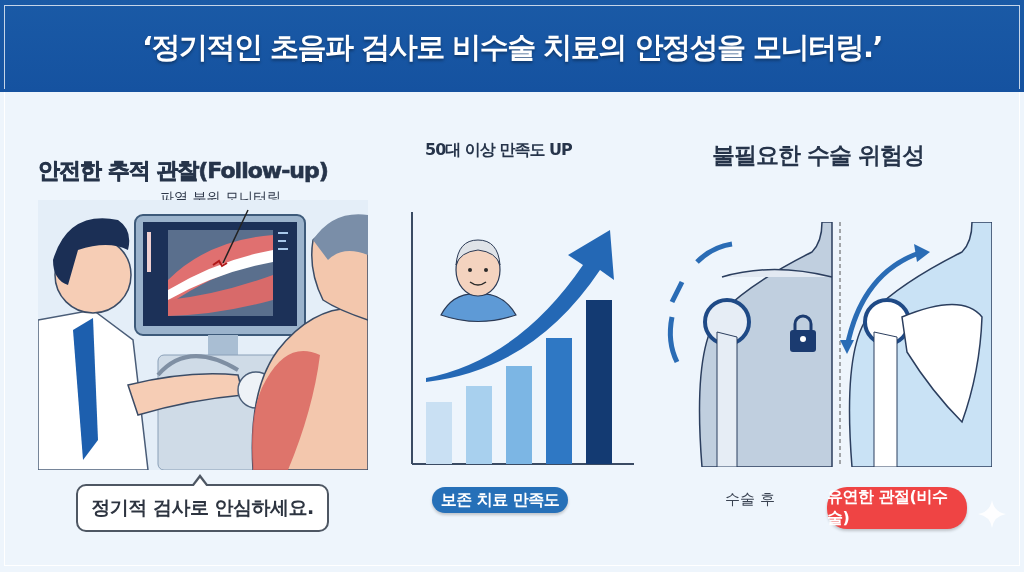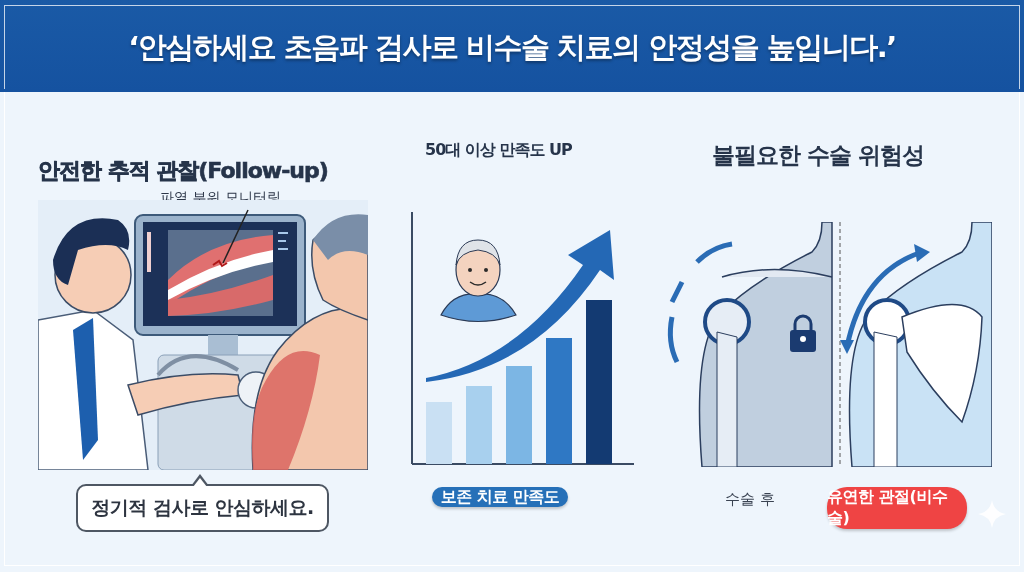--- a/index.html
+++ b/index.html
@@ -54,34 +54,34 @@
   .bubble::after {
     content: ""; position: absolute; left: 115px; top: -8px;
     width: 0; height: 0; border-left: 7px solid transparent; border-right: 7px solid transparent;
     border-bottom: 9px solid #ffffff;
   }
   .pill {
     position: absolute; border-radius: 20px; color: #ffffff; font-weight: bold;
     display: flex; align-items: center; justify-content: center; letter-spacing: -0.5px;
     box-shadow: 0 2px 3px rgba(0,0,0,0.2);
   }
-  .pill-blue { left: 432px; top: 487px; width: 136px; height: 20px; background: #2670b8; font-size: 16px; }
+  .pill-blue { left: 432px; top: 487px; width: 136px; height: 26px; background: #2670b8; font-size: 16px; }
   .pill-navy { left: 827px; top: 487px; width: 140px; height: 42px; background: #ef4444; font-size: 16px; }
   .caption {
     position: absolute; left: 690px; top: 488px; width: 120px; text-align: center;
     font-size: 15px; color: #3a4352; line-height: 22px;
   }
   .sparkle { position: absolute; left: 978px; top: 500px; width: 28px; height: 28px; }
 </style>
 </head>
 <body>
 
 <div class="banner">
   <div class="banner-inner">
-    <div class="banner-title">‘안심하세요 초음파 검사로 비수술 치료의 안정성을 높입니다.’</div>
+    <div class="banner-title">‘정기적인 초음파 검사로 비수술 치료의 안정성을 모니터링.’</div>
   </div>
 </div>
 <div class="frame"></div>
 
 <div class="heading h1">안전한 추적 관찰(Follow-up)</div>
 <div class="annotation">파열 부위 모니터링</div>
 
 <svg class="illus" style="left:38px;top:200px" width="330" height="270" viewBox="0 0 330 270">
   <rect x="0" y="0" width="330" height="270" fill="#e4eef8"></rect>
 

